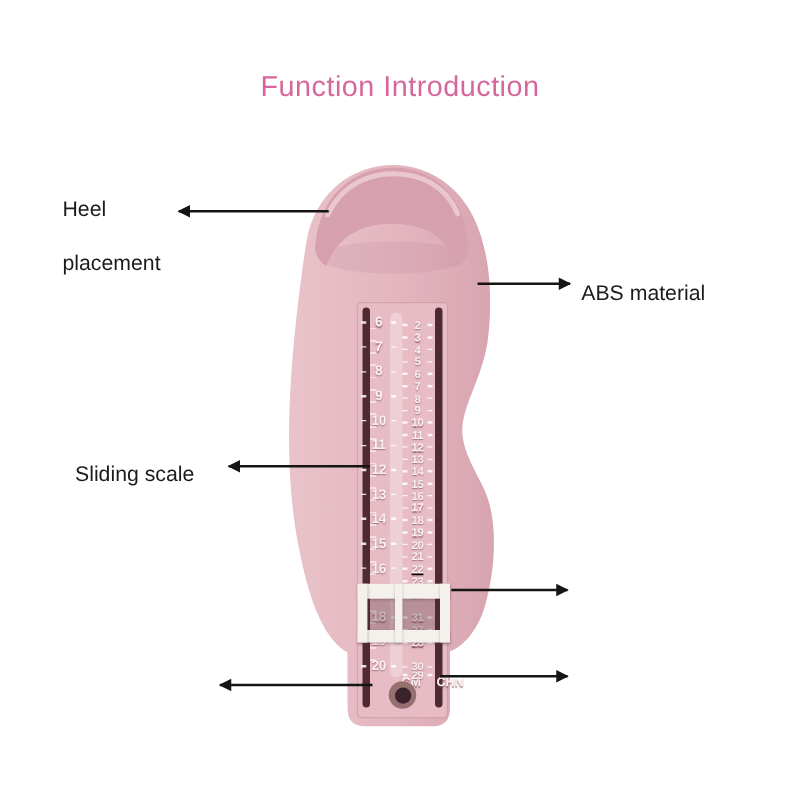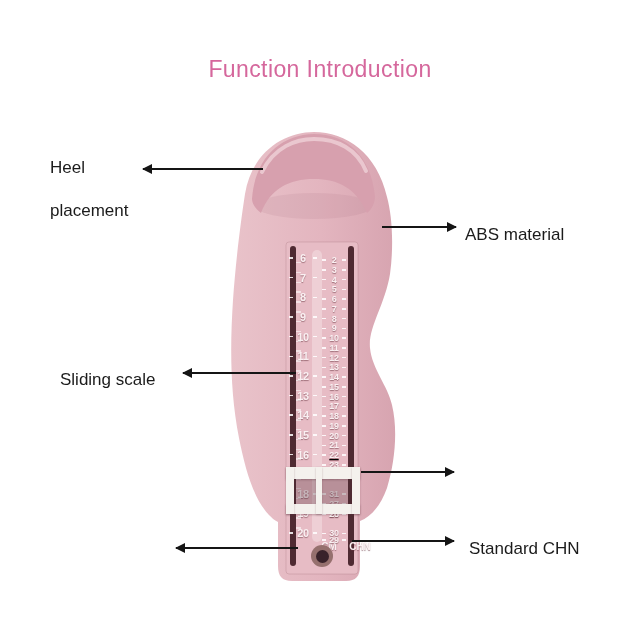--- a/index.html
+++ b/index.html
@@ -363,16 +363,15 @@
   <div class="ann nowrap" style="left:465px;top:213px;">ABS material</div>
   <div class="arrow head-right" style="left:382px;top:226px;width:74px;"></div>
 
   <div class="ann nowrap" style="left:60px;top:358px;">Sliding scale</div>
   <div class="arrow head-left" style="left:183px;top:372px;width:113px;"></div>
 
   <div class="arrow head-right" style="left:361px;top:471px;width:93px;"></div>
 
   <div class="arrow head-left" style="left:176px;top:547px;width:122px;"></div>
 
-  <div class="ann nowrap" style="left:469px;top:527px;">Standard CHN</div>
   <div class="arrow head-right" style="left:352px;top:540px;width:102px;"></div>
 
 </div>
 
 </body></html>

